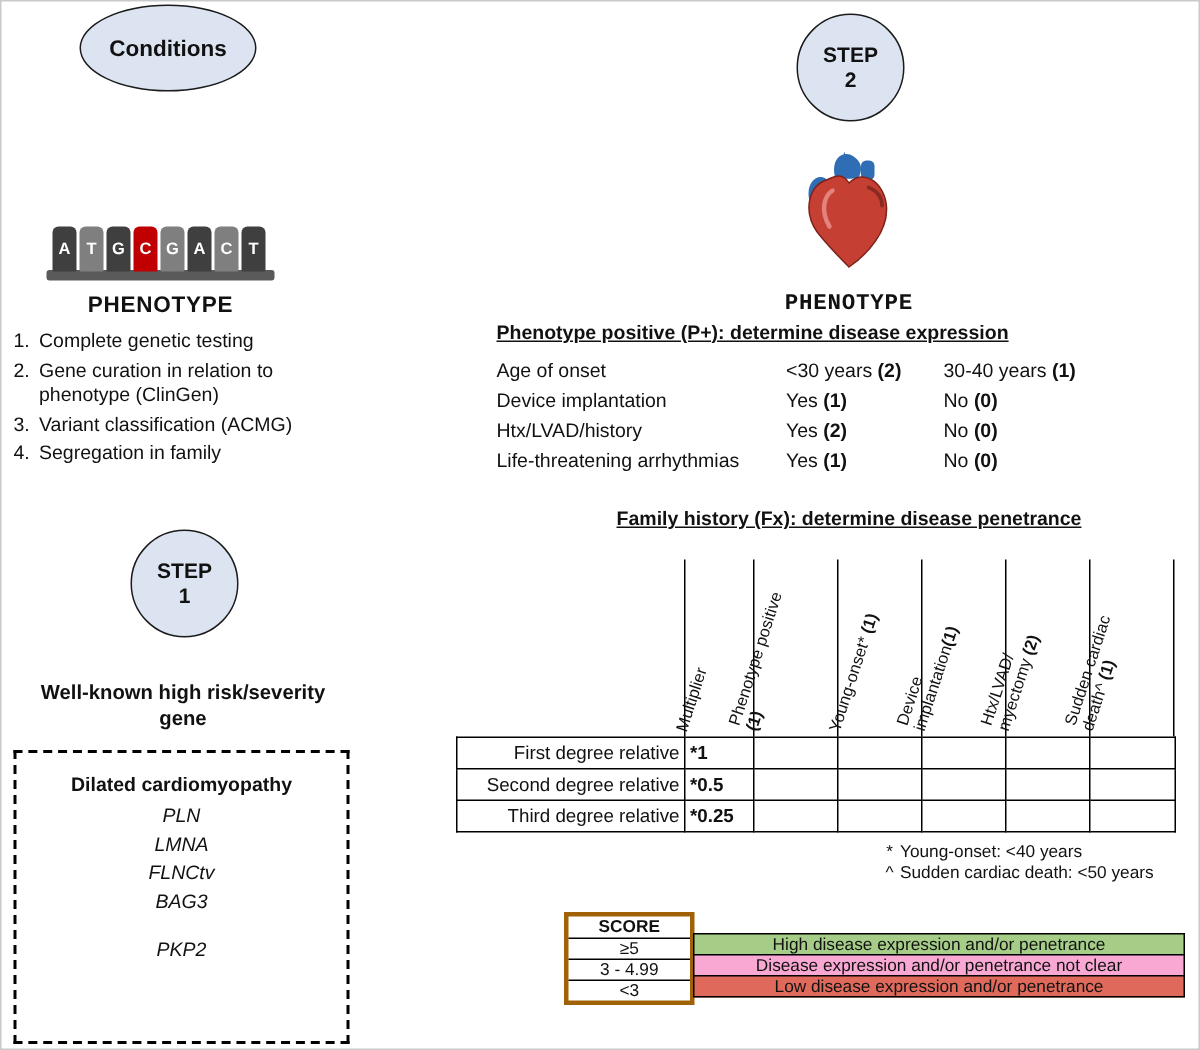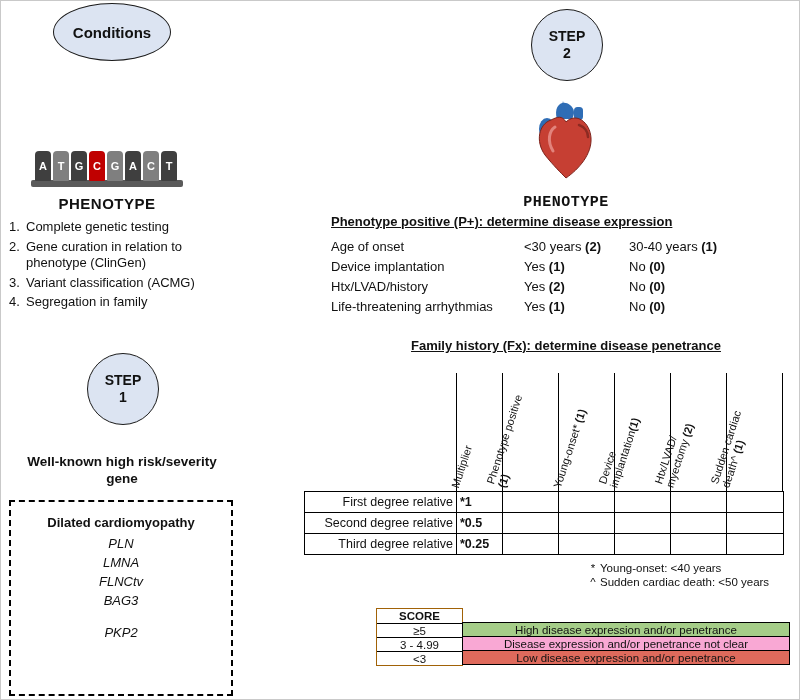--- a/index.html
+++ b/index.html
@@ -57,21 +57,21 @@
   .fam-table { position:absolute; top:120px; left:0; border-collapse:collapse; table-layout:fixed; width:479px; }
   .fam-table td { border:1px solid #000; height:21px; font-size:12.5px; padding:0 3px; }
   .rowlabel { text-align:right; }
   .mult { font-weight:bold; }
 
   .footnotes { left:585px; top:560px; font-size:11.5px; }
   .fn-row { display:flex; line-height:14px; }
   .fn-sym { width:14px; flex:0 0 14px; text-align:center; }
 
   
-  .scorecol { left:375px; top:607px; width:87px; border:1px solid #a16207; font-size:11.5px; text-align:center; }
+  .scorecol { left:375px; top:607px; width:87px; border:3px solid #a16207; font-size:11.5px; text-align:center; }
   .scorecol .cell { height:14px; line-height:14px; border-top:1px solid #000; }
   .scorecol .cell:first-child { border-top:none; font-weight:bold; }
   .scorerows { left:461px; top:621px; width:328px; font-size:11.5px; text-align:center; }
   .scorerow { height:15px; line-height:14px; border:1px solid #000; margin-top:-1px; }
   .scorerow:first-child { margin-top:0; }
 </style>
 </head>
 <body>
 
 <div id="canvas">

